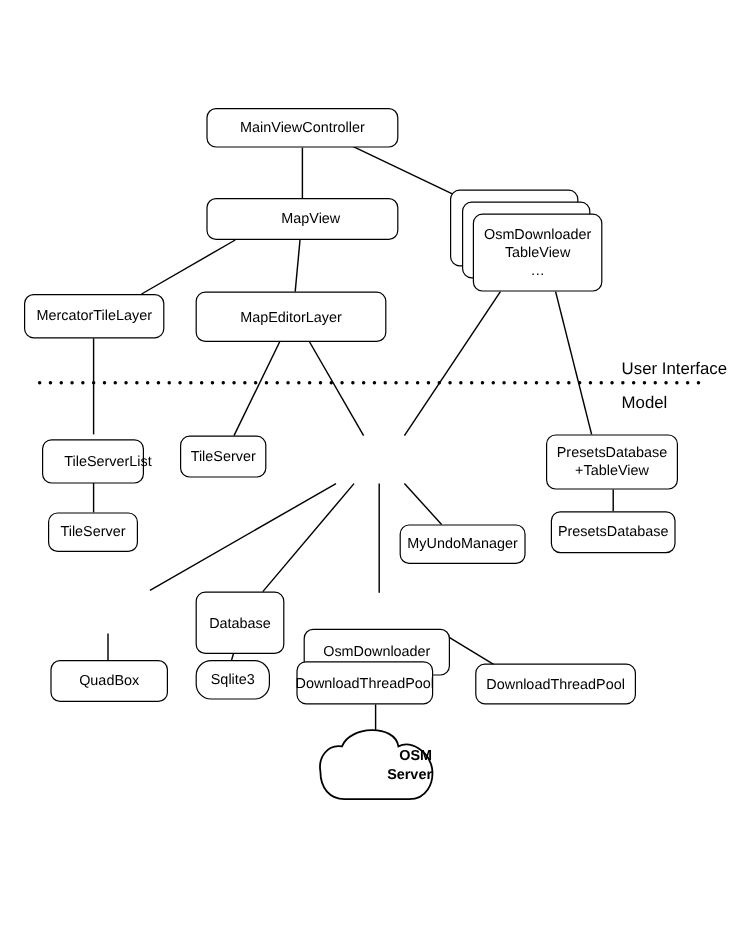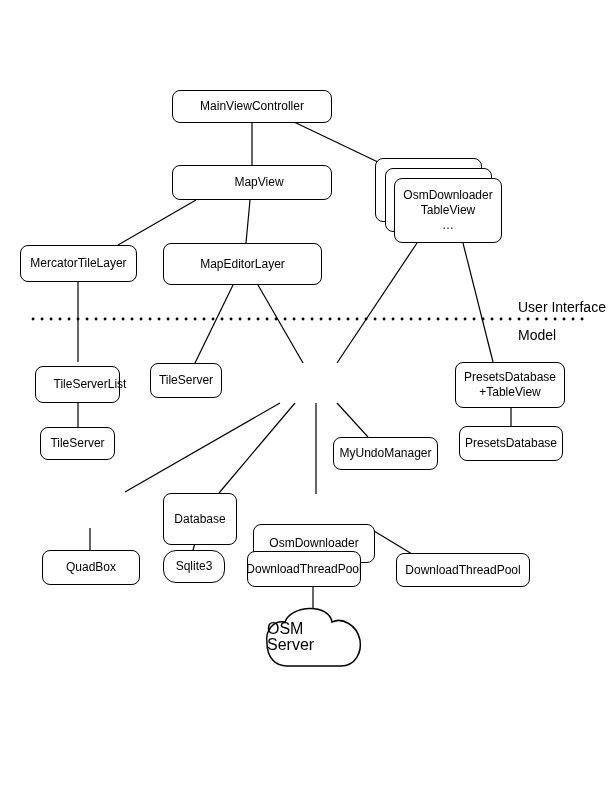--- a/index.html
+++ b/index.html
@@ -43,24 +43,25 @@
     font-size: 14px;
     line-height: 12px;
     color: #000000;
     white-space: nowrap;
   }
   .cloud-label {
     position: absolute;
     left: 267px;
     top: 621px;
     width: 93px;
-    text-align: left;
-    font-size: 16px;
+    text-align: right;
+    font-size: 12px;
     line-height: 16px;
     white-space: nowrap;
+    font-weight: bold;
   }
 </style>
 </head>
 <body>
 
 <div class="page">
 
   <svg class="layer-svg" viewBox="0 0 612 792">
     <g stroke="#000000" stroke-width="1.2" fill="none">
       <line x1="252" y1="123" x2="252" y2="165"></line>

